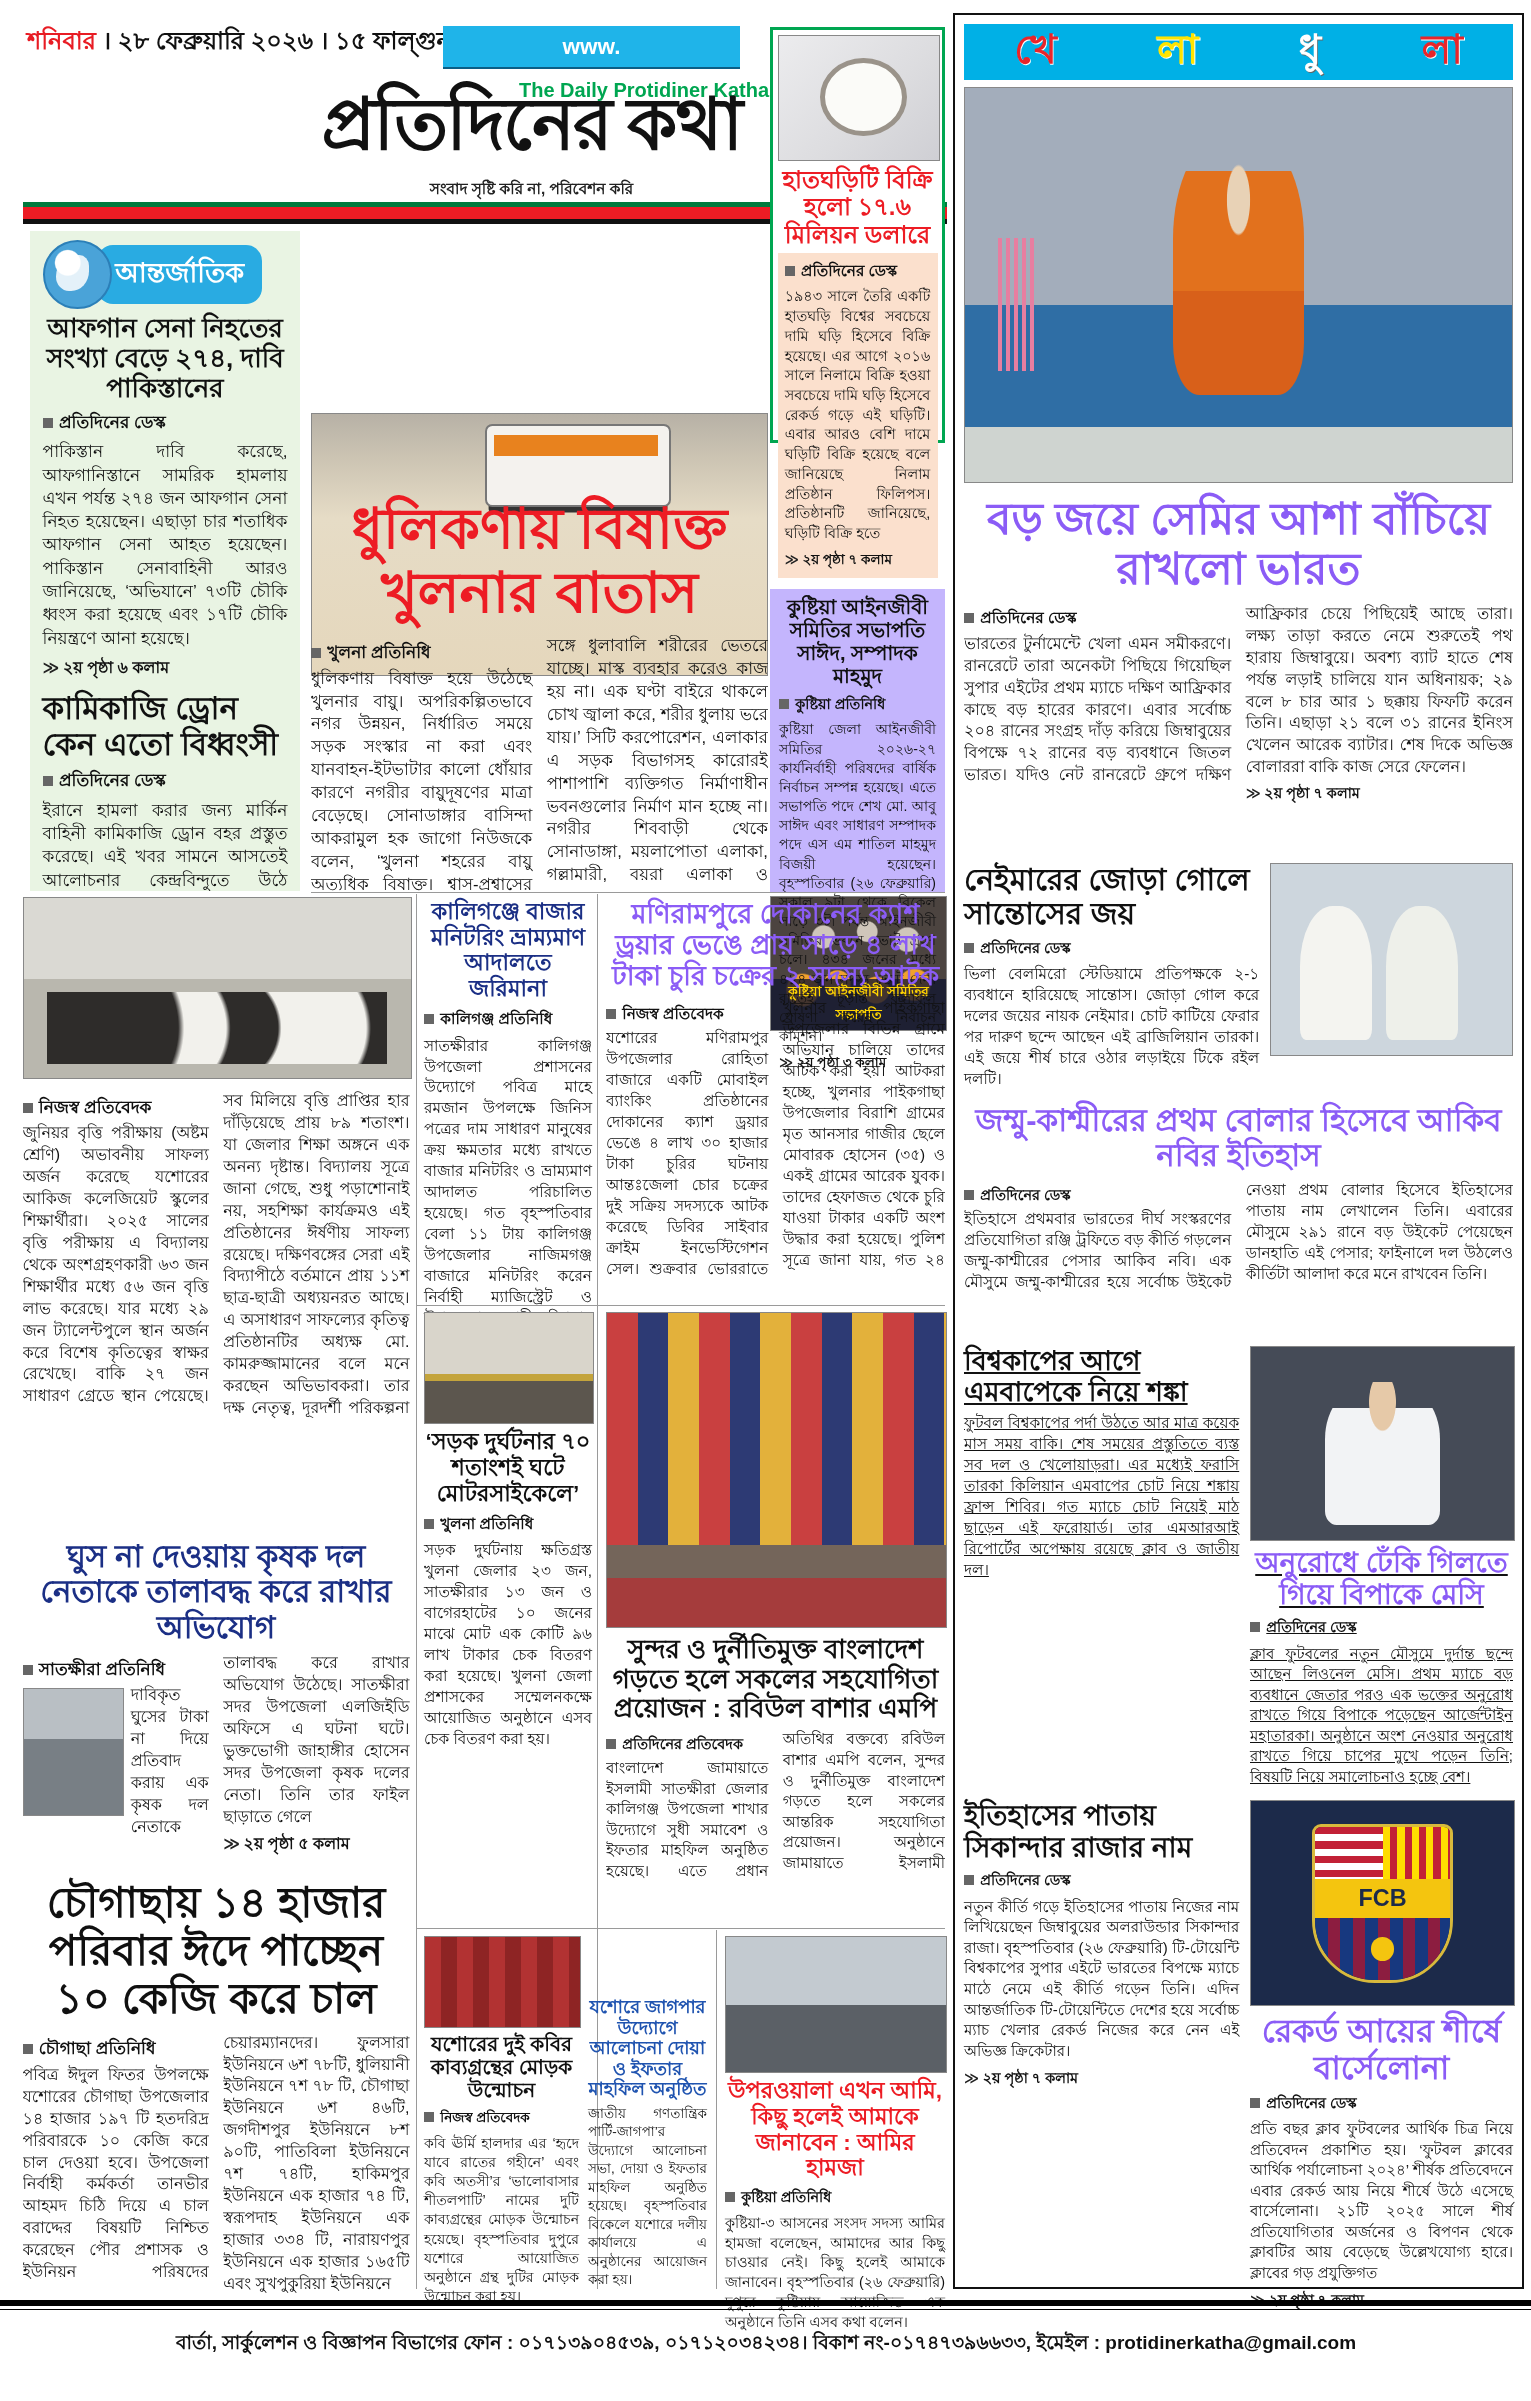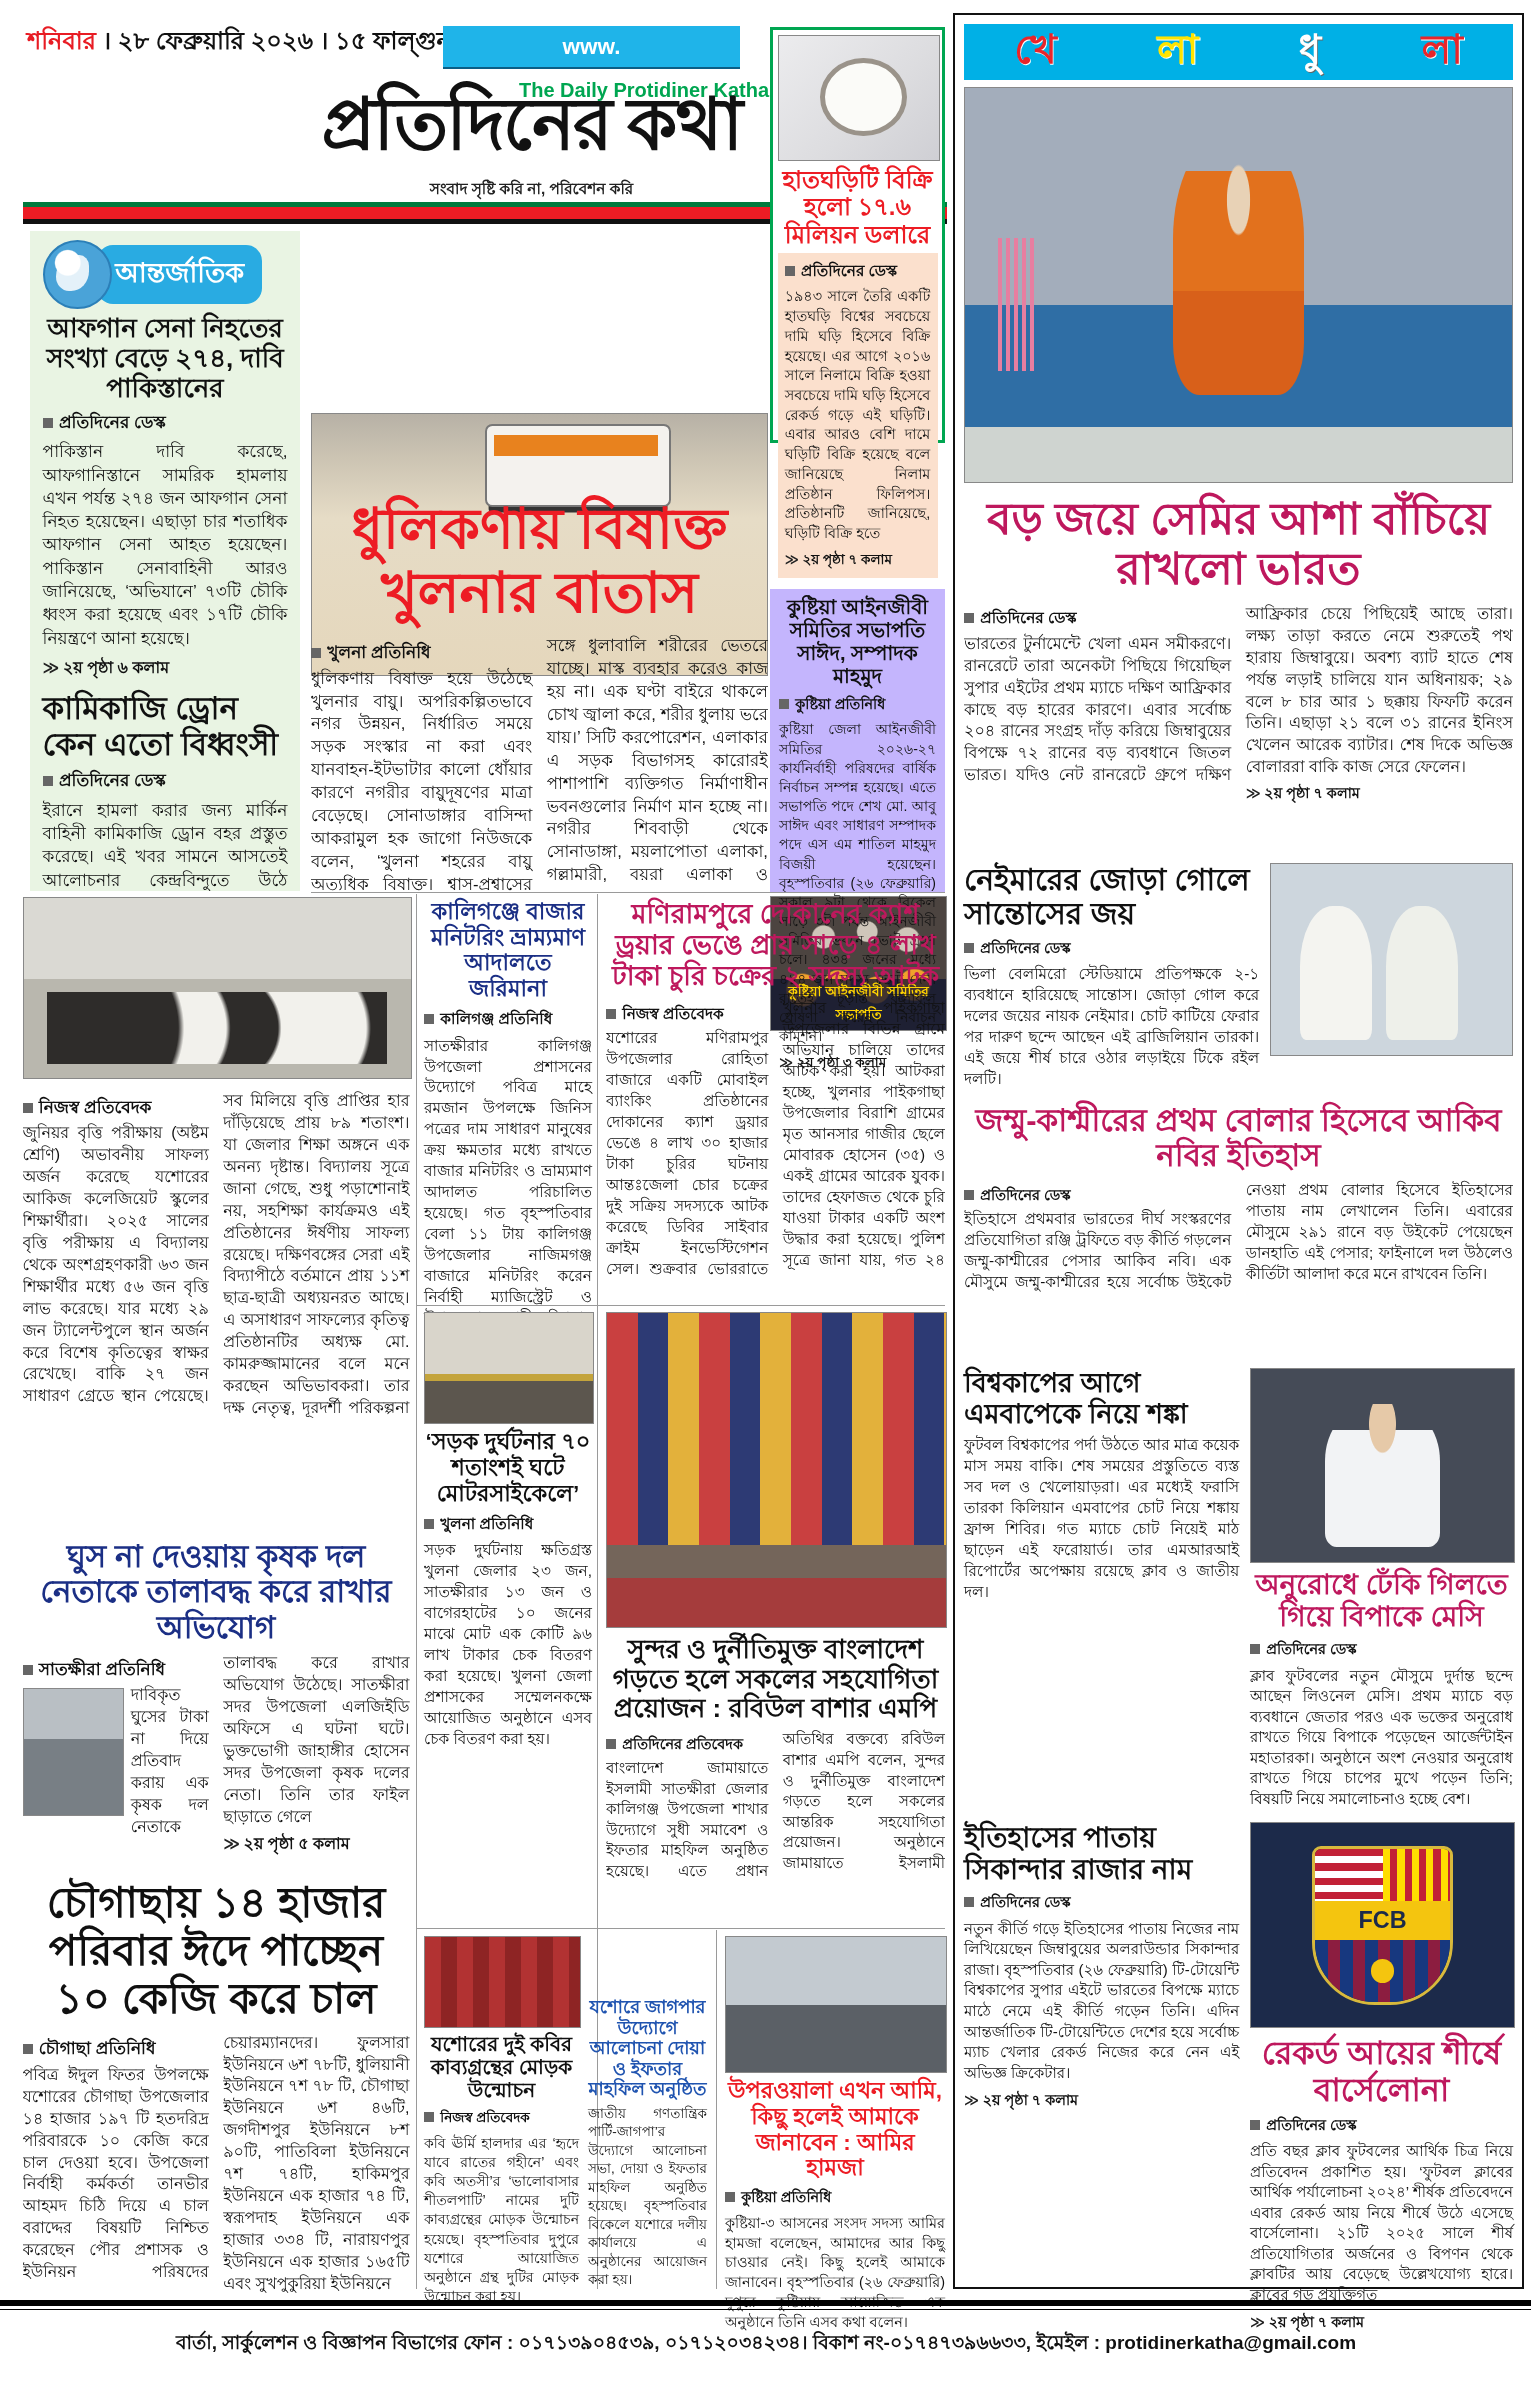--- a/index.html
+++ b/index.html
@@ -12,21 +12,21 @@
   .urlbar{background:#1fb4e9;color:#fff;font-weight:bold;font-size:22.5px;text-align:center;line-height:41px;border-bottom:2.7px solid #0b5e86;}
   .paper-en{color:#00a651;font-weight:bold;font-size:20px;text-align:center;}
   .masthead{font-weight:900;font-size:72px;line-height:1.05;text-align:center;letter-spacing:-1.8px;font-family:"Liberation Serif","DejaVu Serif",serif;}
   .tagline{font-size:15.3px;text-align:center;font-weight:bold;color:#222;}
   .tricolor{height:23.4px;}
   .tricolor .g{height:5.4px;background:#007a3d;}
   .tricolor .r{height:11.7px;background:#ed1c24;}
   .tricolor .k{height:4.5px;background:#111;}
   
   .hl{font-weight:bold;text-align:center;line-height:1.14;}
-  .red{color:#ed1c24;} .green{color:#be185d;} .navy{color:#1b2f85;} .blue{color:#2054b0;} .cyanblue{color:#2aa9e0;} .blk{color:#101010;}
+  .red{color:#ed1c24;} .green{color:#8b5cf6;} .navy{color:#1b2f85;} .blue{color:#2054b0;} .cyanblue{color:#2aa9e0;} .blk{color:#101010;}
   .by{font-weight:bold;font-size:17px;margin:5.4px 0 3.6px 0;}
   .by .sq{display:inline-block;width:10px;height:10px;background:#666;margin-right:6.3px;}
   .bd{text-align:justify;font-size:16.7px;line-height:1.37;}
   .c2{column-count:2;column-gap:14.4px;}
   .jm{font-weight:bold;font-size:16px;margin-top:5.4px;}
   .jm .ar{letter-spacing:-1.8px;color:#222;margin-right:5.4px;}
   .photo{background:#cfcfc9;position:relative;overflow:hidden;border:0.9px solid #888;}
   .cap{position:absolute;left:0;bottom:0;width:100%;background:rgba(18,22,48,.78);color:#ffd400;font-weight:bold;font-size:13.5px;text-align:center;padding:2.7px 0;}
   .vrule{position:absolute;width:0.9px;background:#9a9a9a;}
   .hrule{position:absolute;height:0.9px;background:#9a9a9a;}
@@ -255,21 +255,21 @@
         <div class="by" style="font-size:14.4px;"><span class="sq"></span><span>প্রতিদিনের ডেস্ক</span></div>
         <div class="bd" style="font-size:15.3px;">ভিলা বেলমিরো স্টেডিয়ামে প্রতিপক্ষকে ২-১ ব্যবধানে হারিয়েছে সান্তোস। জোড়া গোল করে দলের জয়ের নায়ক নেইমার। চোট কাটিয়ে ফেরার পর দারুণ ছন্দে আছেন এই ব্রাজিলিয়ান তারকা। এই জয়ে শীর্ষ চারে ওঠার লড়াইয়ে টিকে রইল দলটি।</div>
       </div>
       <div class="photo ph-duo" style="width:241px;height:191px;flex:none;"></div>
     </div>
     <div class="hl green" style="font-size:31px;margin-top:12.6px;">জম্মু-কাশ্মীরের প্রথম বোলার হিসেবে আকিব নবির ইতিহাস</div>
     <div class="bd c2" style="margin-top:7.2px;height:162px;overflow:hidden;font-size:15.3px;">
       <div class="by" style="font-size:14.4px;"><span class="sq"></span><span>প্রতিদিনের ডেস্ক</span></div>
       <span>ইতিহাসে প্রথমবার ভারতের দীর্ঘ সংস্করণের প্রতিযোগিতা রঞ্জি ট্রফিতে বড় কীর্তি গড়লেন জম্মু-কাশ্মীরের পেসার আকিব নবি। এক মৌসুমে জম্মু-কাশ্মীরের হয়ে সর্বোচ্চ উইকেট নেওয়া প্রথম বোলার হিসেবে ইতিহাসের পাতায় নাম লেখালেন তিনি। এবারের মৌসুমে ২৯১ রানে বড় উইকেট পেয়েছেন ডানহাতি এই পেসার; ফাইনালে দল উঠলেও কীর্তিটা আলাদা করে মনে রাখবেন তিনি।</span>
     </div>
-    <div class="srow" style="margin-top:26px;">
+    <div class="srow" style="margin-top:4px;text-decoration:underline;">
       <div style="flex:1;">
         <div class="hl blk" style="font-size:27px;text-align:left;">বিশ্বকাপের আগে এমবাপেকে নিয়ে শঙ্কা</div>
         <div class="bd" style="font-size:15.3px;margin-top:5.4px;">ফুটবল বিশ্বকাপের পর্দা উঠতে আর মাত্র কয়েক মাস সময় বাকি। শেষ সময়ের প্রস্তুতিতে ব্যস্ত সব দল ও খেলোয়াড়রা। এর মধ্যেই ফরাসি তারকা কিলিয়ান এমবাপের চোট নিয়ে শঙ্কায় ফ্রান্স শিবির। গত ম্যাচে চোট নিয়েই মাঠ ছাড়েন এই ফরোয়ার্ড। তার এমআরআই রিপোর্টের অপেক্ষায় রয়েছে ক্লাব ও জাতীয় দল।</div>
       </div>
       <div style="width:263px;flex:none;">
         <div class="photo ph-messi" style="width:100%;height:193px;"></div>
         <div class="hl green" style="font-size:28px;margin-top:5.4px;">অনুরোধে ঢেঁকি গিলতে গিয়ে বিপাকে মেসি</div>
         <div class="by" style="font-size:14.4px;"><span class="sq"></span><span>প্রতিদিনের ডেস্ক</span></div>
         <div class="bd" style="font-size:15px;">ক্লাব ফুটবলের নতুন মৌসুমে দুর্দান্ত ছন্দে আছেন লিওনেল মেসি। প্রথম ম্যাচে বড় ব্যবধানে জেতার পরও এক ভক্তের অনুরোধ রাখতে গিয়ে বিপাকে পড়েছেন আর্জেন্টাইন মহাতারকা। অনুষ্ঠানে অংশ নেওয়ার অনুরোধ রাখতে গিয়ে চাপের মুখে পড়েন তিনি; বিষয়টি নিয়ে সমালোচনাও হচ্ছে বেশ।</div>
       </div>

